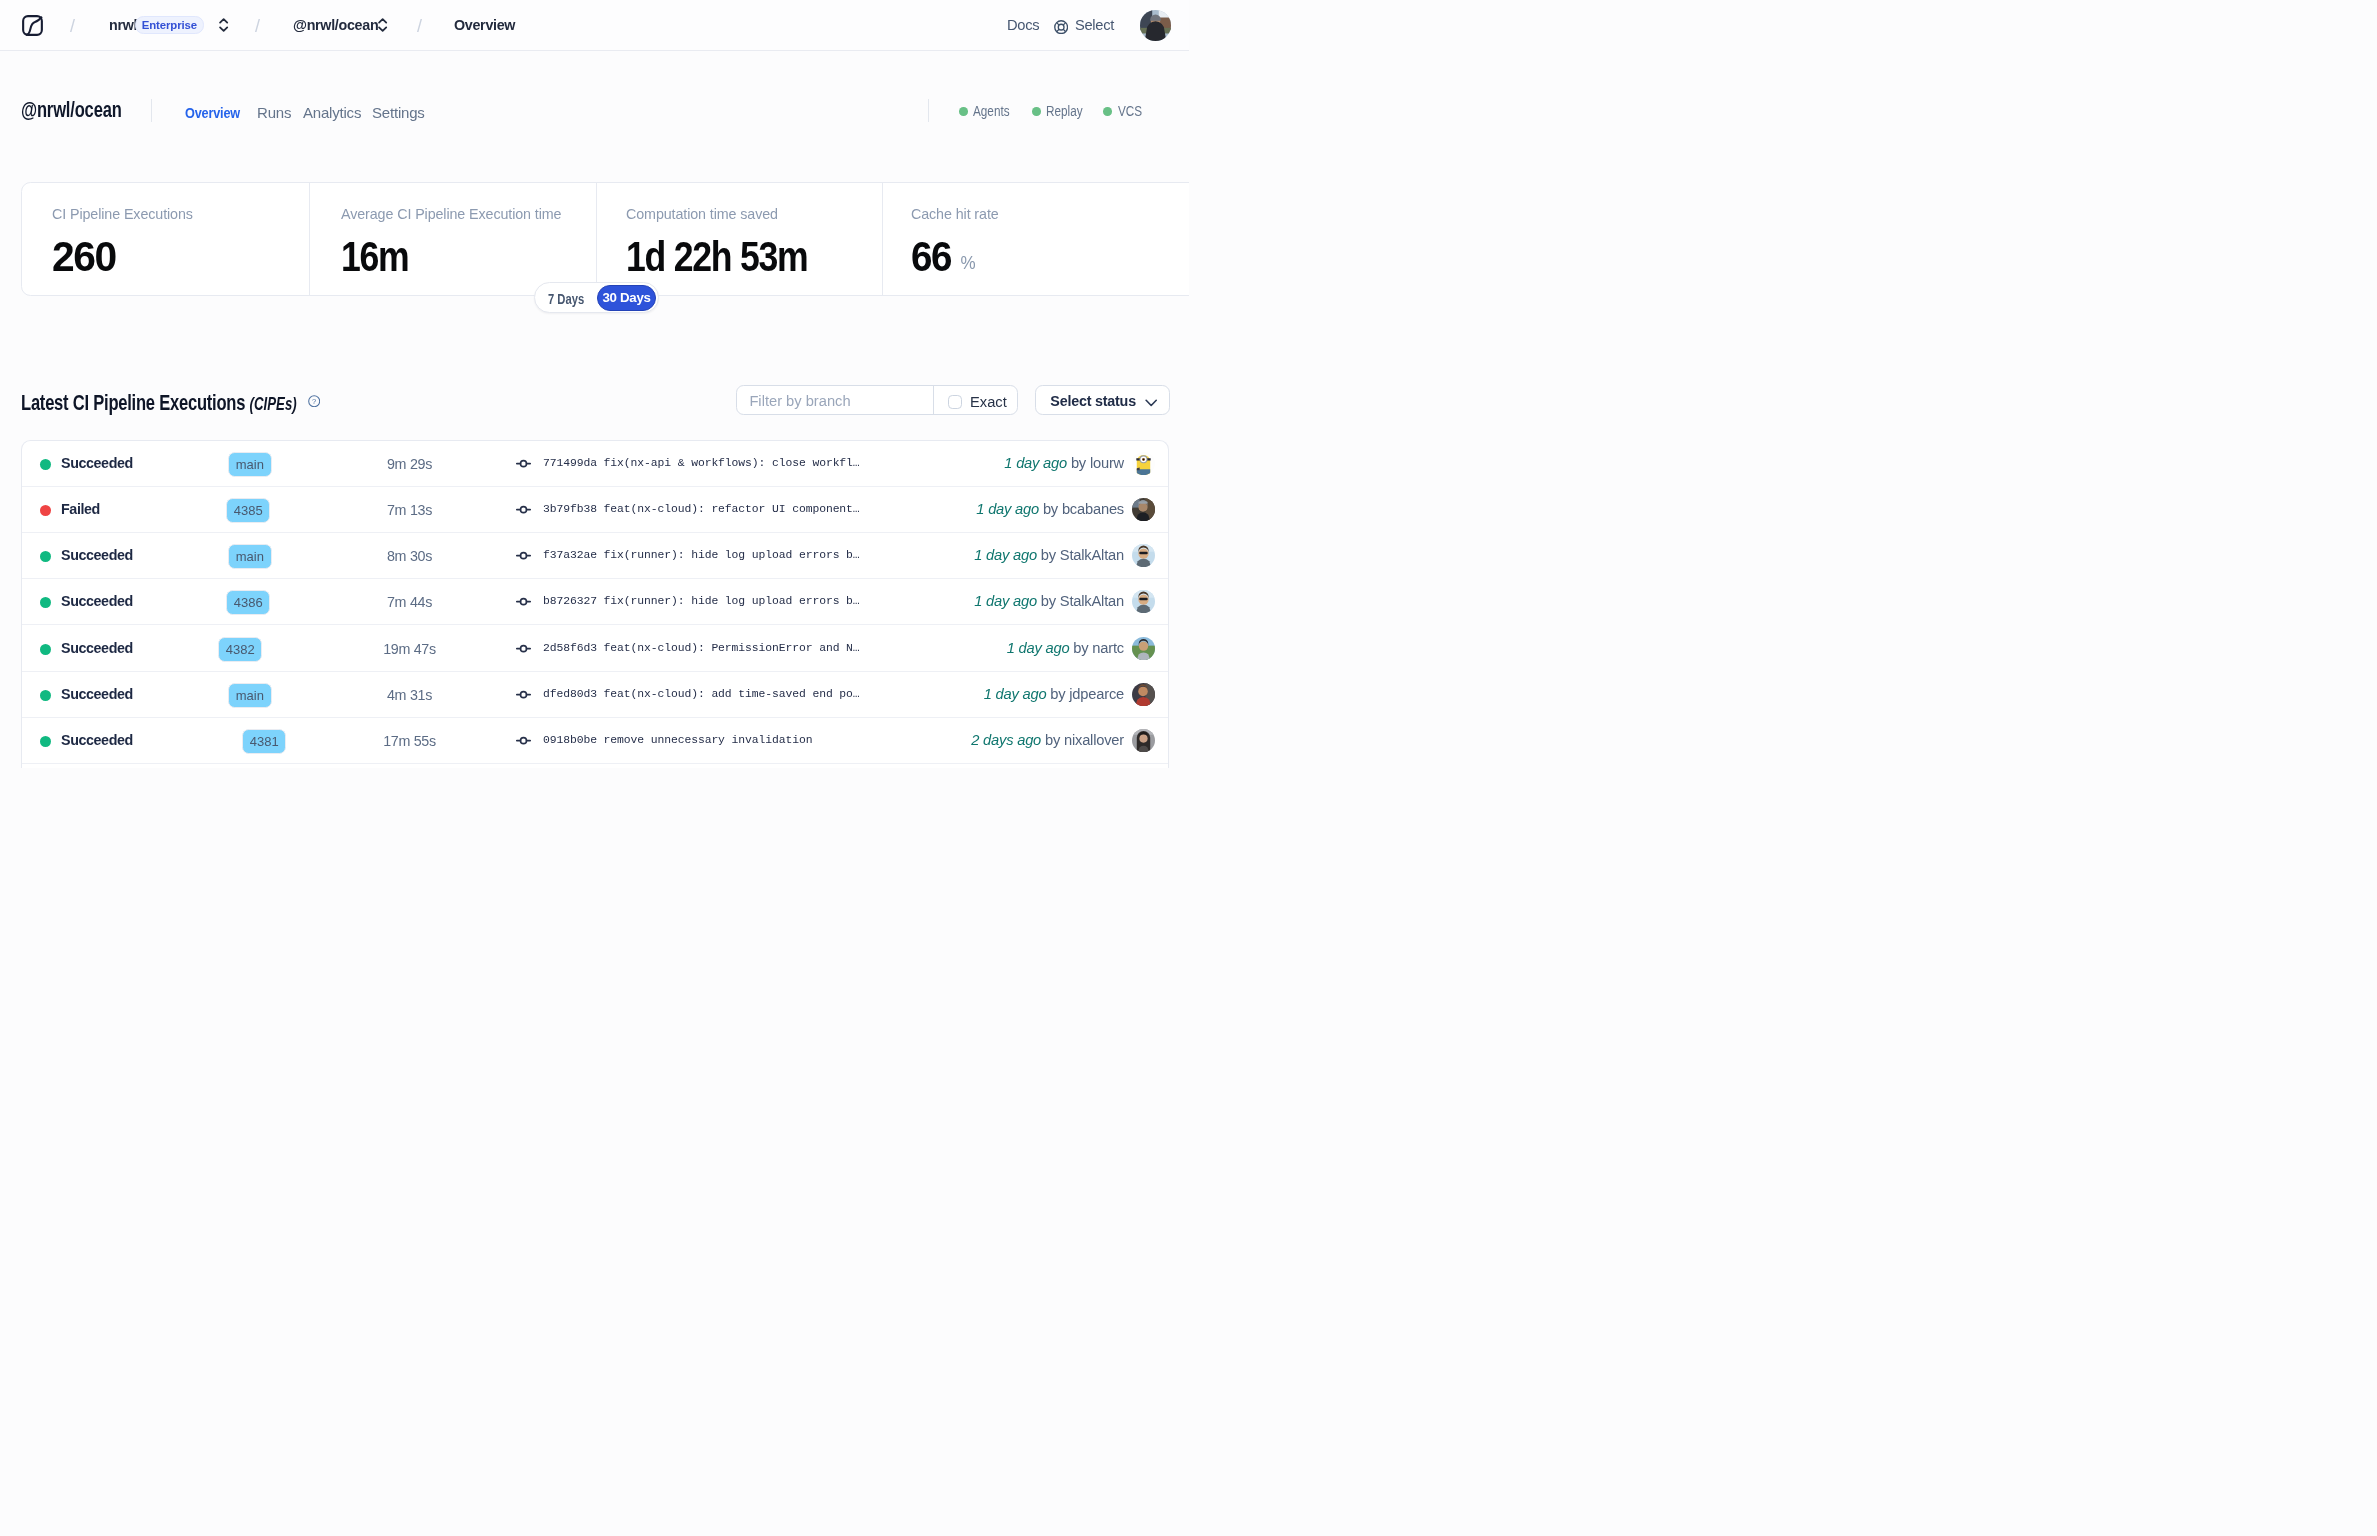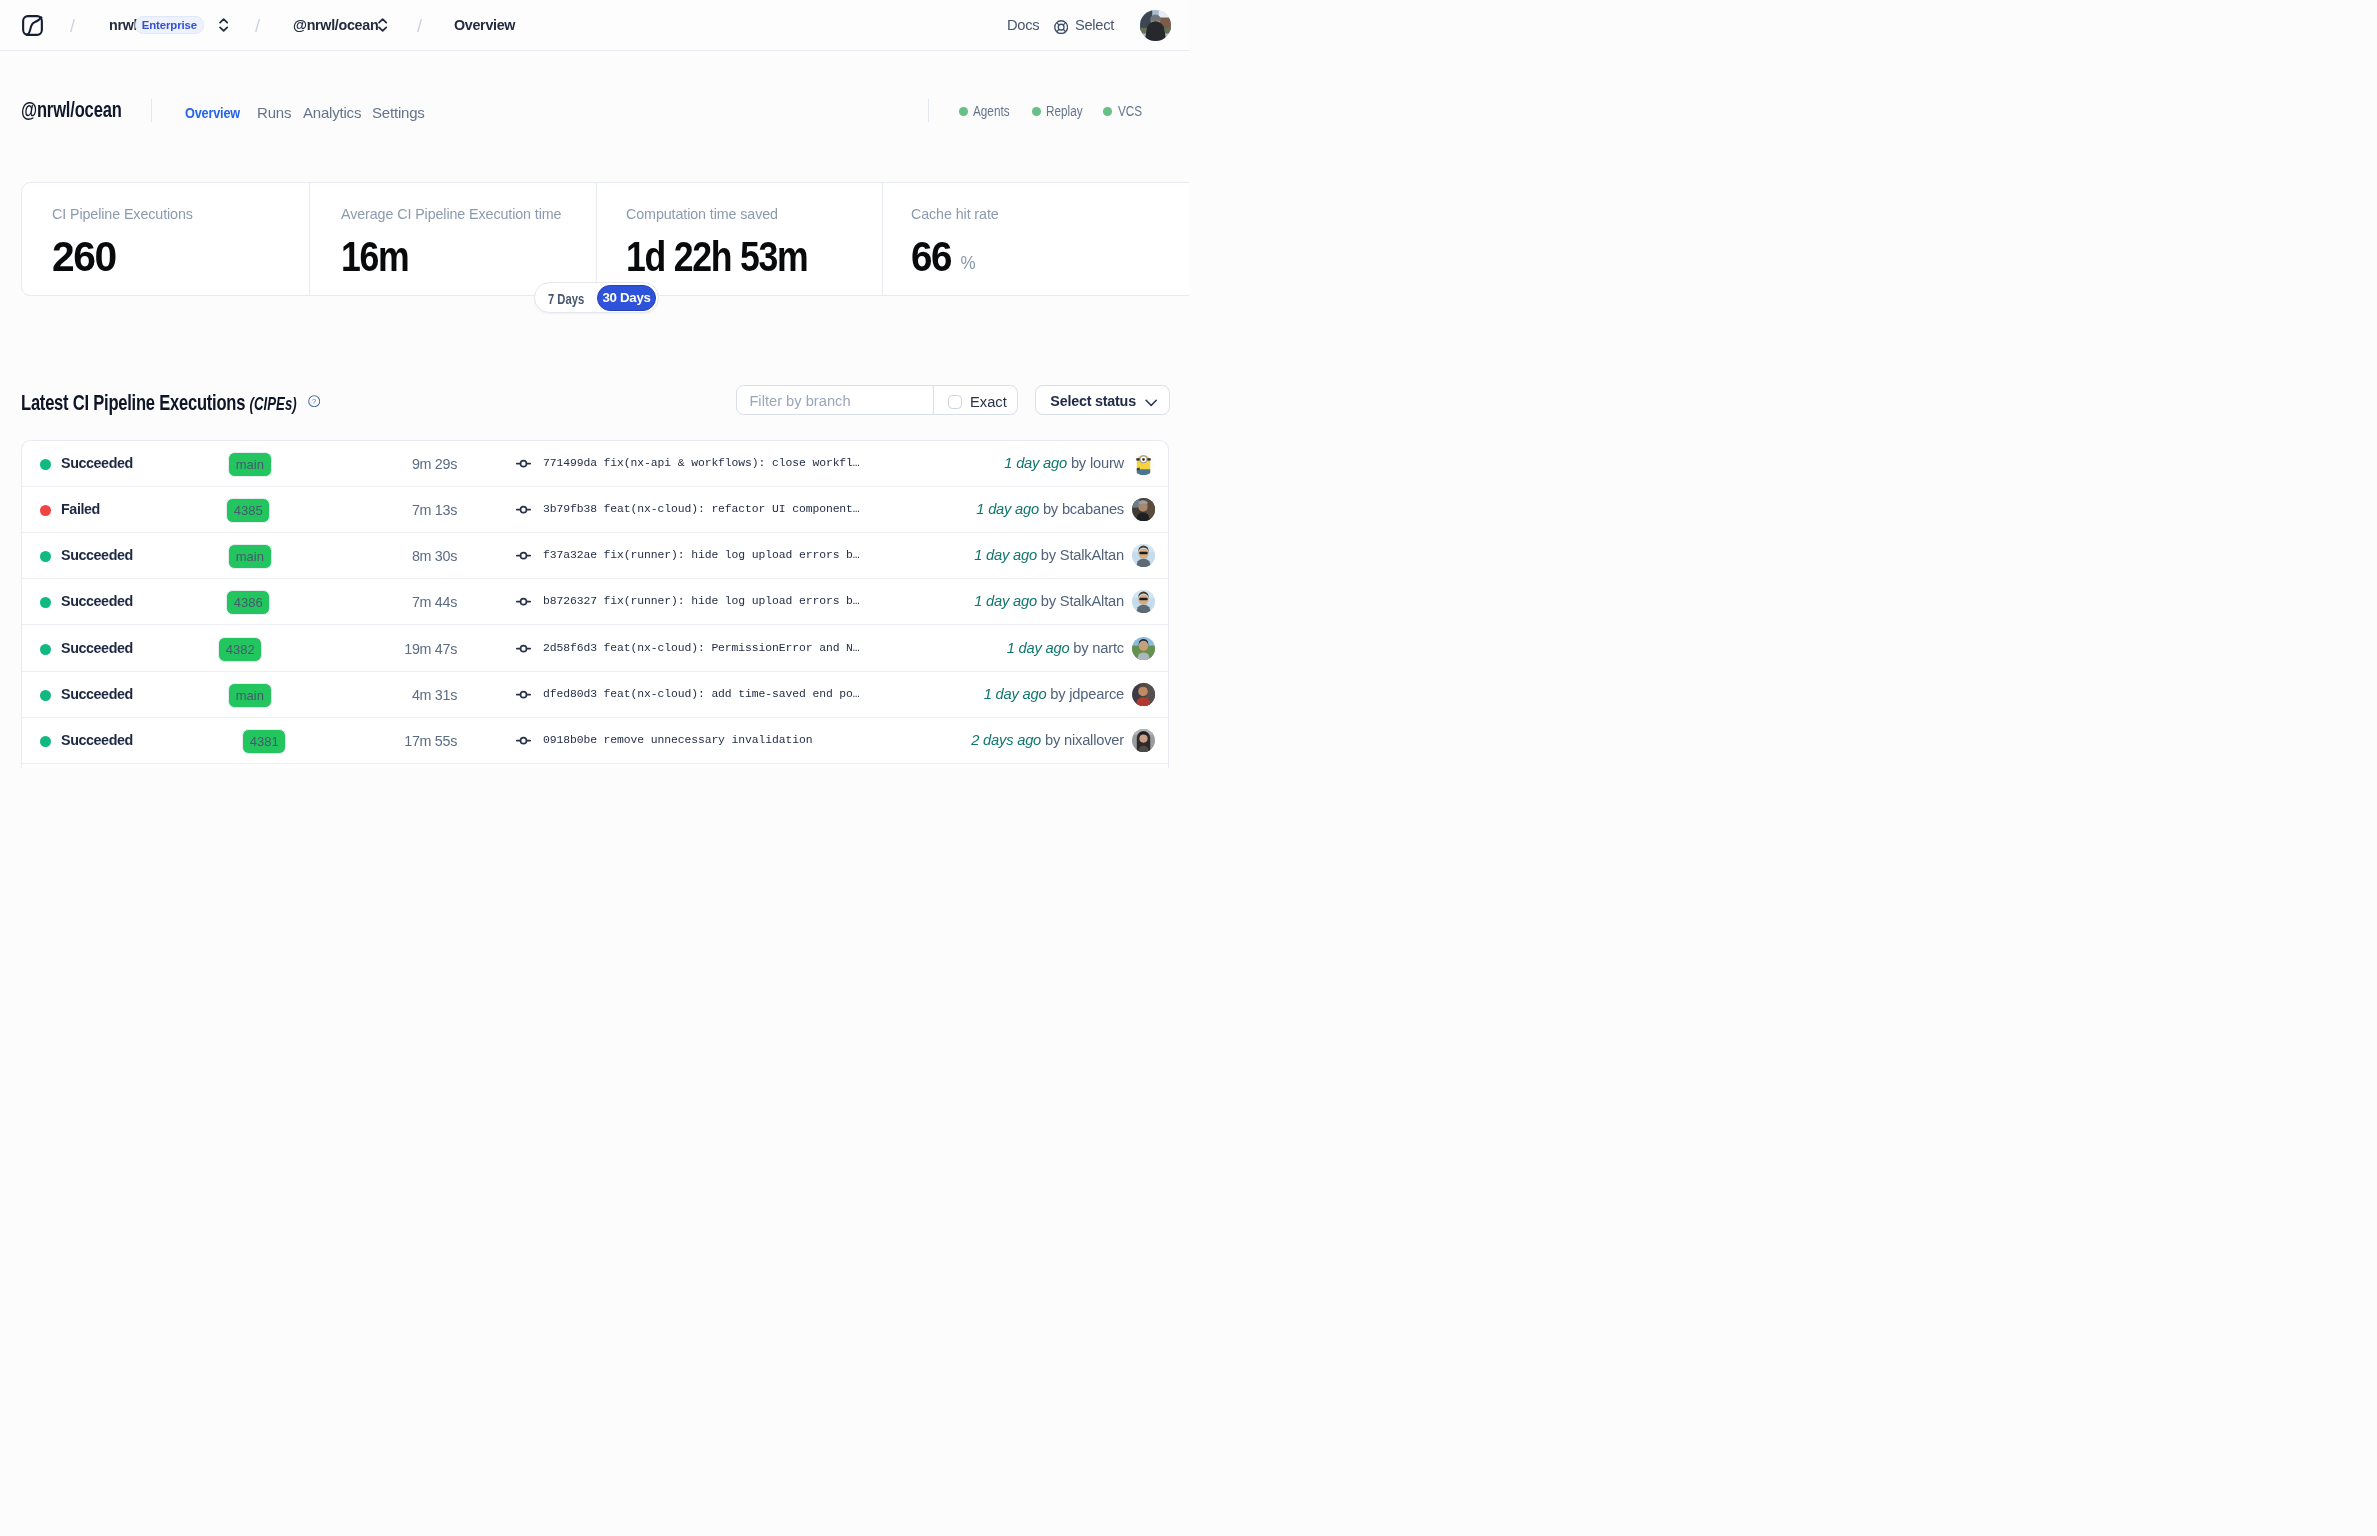--- a/index.html
+++ b/index.html
@@ -42,22 +42,22 @@
   .checkbox { position:absolute; left:211px; top:9px; width:14.3px; height:13.8px; border:1.4px solid #ccd4e0; border-radius:4.3px; background:#fff; }
   .exact { position:absolute; left:233px; top:7.6px; font-size:14.7px; color:#273247; }
   .selstatus { position:absolute; left:1035px; top:385px; width:135px; height:30px; background:#fff; border:1px solid #d8dee8; border-radius:7.6px; }
   .selstatus span { position:absolute; left:14.3px; top:7.1px; font-size:14.3px; font-weight:700; color:#202c47; letter-spacing:-0.2px; }
   
   .table { left:21px; top:440px; width:1148px; height:378px; border-radius:9.5px 9.5px 0 0; border-bottom:none; overflow:hidden;}
   .row { position:absolute; left:0; width:1146px; height:46px; border-bottom:1px solid #eef0f5; }
   .dot { position:absolute; left:18px; top:17.6px; width:11px; height:11px; border-radius:50%; }
   .ok { background:#10b981; } .bad { background:#ef4444; }
   .stxt { position:absolute; left:39px; top:14.3px; font-size:14.3px; font-weight:700; color:#1d2843; letter-spacing:-0.4px; }
-  .chip { position:absolute; top:10.5px; height:25px; background:#22c55e; border:1px solid #e9ecf2; border-radius:6.7px; font-size:13px; line-height:23px; padding:0 6.7px; color:#49596f; }
-  .dur { position:absolute; width:95px; right:711px; top:15px; font-size:14.3px; color:#5c6c85; text-align:right; letter-spacing:-0.3px; }
+  .chip { position:absolute; top:10.5px; height:25px; background:#7dd3fc; border:1px solid #e9ecf2; border-radius:6.7px; font-size:13px; line-height:23px; padding:0 6.7px; color:#49596f; }
+  .dur { position:absolute; width:95px; right:711px; top:15px; font-size:14.3px; color:#5c6c85; text-align:center; letter-spacing:-0.3px; }
   .commit { position:absolute; left:494px; top:15.7px; }
   .cmsg { position:absolute; left:521px; top:15.7px; font-family:"Liberation Mono", monospace; font-size:11.4px; color:#252e49; letter-spacing:-0.1px; }
   .meta { position:absolute; width:380px; right:44px; top:14.3px; text-align:right; font-size:14.7px; color:#52637d; letter-spacing:-0.2px; }
   .meta i { color:#0f766e;margin-top:29px; }
   .rav { position:absolute; left:1110px; top:11.4px; width:23px; height:23px; border-radius:50%; overflow:hidden; }
 </style>
 </head>
 <body>
 
 <div class="topbar">

